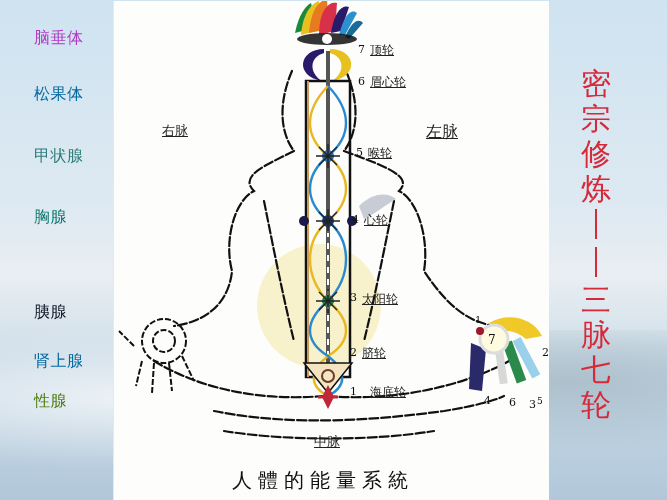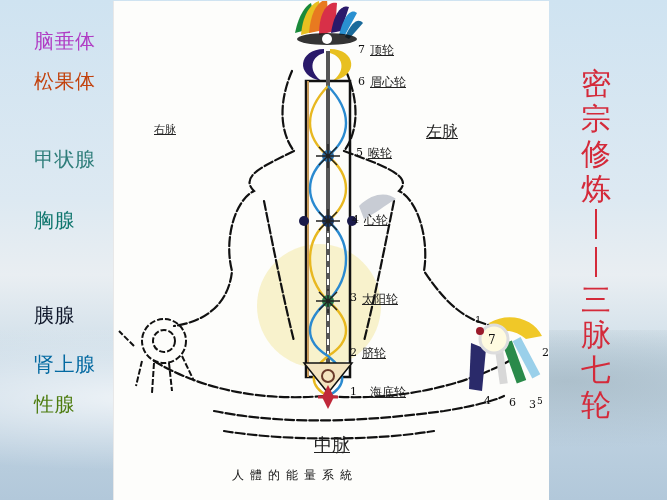--- a/index.html
+++ b/index.html
@@ -9,46 +9,46 @@
     background: linear-gradient(180deg, #cfe3f1 0%, #dde9f2 40%, #e9eef2 55%, #c9dbe7 75%, #b9cfe0 100%);
   }
   .sea {
     position:absolute; left:0; right:0; top:330px; bottom:0;
     background:
       radial-gradient(ellipse at 20% 40%, rgba(255,255,255,0.7) 0%, rgba(255,255,255,0) 50%),
       radial-gradient(ellipse at 85% 30%, rgba(150,170,180,0.5) 0%, rgba(150,170,180,0) 40%),
       linear-gradient(180deg, rgba(255,255,255,0) 0%, #c4d6e4 30%, #b2c8da 100%);
   }
   .gland {
-    position:absolute; left:34px; font-size:20px; letter-spacing:0.5px;font-family:Liberation Serif, serif;
+    position:absolute; left:34px; font-size:16px; letter-spacing:0.5px;font-family:Liberation Serif, serif;
   }
   .title-vertical {
     position:absolute; left:578px; top:66px; width:36px;
     font-size:30px; line-height:35px; color:#d42a3a; text-align:center;
   }
   .title-vertical .dash { display:block; height:35px; }
   .title-vertical .dash::before {
     content:""; display:block; width:2px; height:30px; margin:3px auto 0; background:#d42a3a;
   }
   .panel {
     position:absolute; left:113px; top:1px; width:435px; height:499px;
     background:#fdfdfb;
     border-left:1px solid #e8e8e8;
   }
   .panel svg { position:absolute; left:0; top:0; }
   .lbl { position:absolute; font-size:12px; color:#222; font-family:"DejaVu Serif", serif;text-decoration:underline; }
-  .caption { position:absolute; font-size:12px; color:#111; letter-spacing:6px; font-family:Liberation Serif, serif; }
+  .caption { position:absolute; font-size:20px; color:#111; letter-spacing:6px; font-family:Liberation Serif, serif; }
 </style>
 </head>
 <body>
 
 <div class="sea"></div>
 
 <div class="gland" style="top:28px;color:#b03cc4">脑垂体</div>
-<div class="gland" style="top:68px;color:#c2410c">松果体</div>
+<div class="gland" style="top:84px;color:#0369a1">松果体</div>
 <div class="gland" style="top:146px;color:#2e7d7a">甲状腺</div>
 <div class="gland" style="top:207px;color:#0f766e">胸腺</div>
 <div class="gland" style="top:302px;color:#0f172a">胰腺</div>
 <div class="gland" style="top:351px;color:#0369a1">肾上腺</div>
 <div class="gland" style="top:391px;color:#4d7c0f">性腺</div>
 
 <div class="panel">
   <svg width="435" height="499" viewBox="0 0 435 499">
 
     <circle cx="205" cy="305" r="62" fill="#f6efc0" opacity="0.8"></circle>
@@ -145,23 +145,23 @@
   </svg>
 
   <div class="lbl" style="left:256px;top:41px">顶轮</div>
   <div class="lbl" style="left:256px;top:73px">眉心轮</div>
   <div class="lbl" style="left:254px;top:144px">喉轮</div>
   <div class="lbl" style="left:250px;top:211px">心轮</div>
   <div class="lbl" style="left:248px;top:290px">太阳轮</div>
   <div class="lbl" style="left:248px;top:344px">脐轮</div>
   <div class="lbl" style="left:256px;top:383px">海底轮</div>
 
-  <div class="lbl" style="left:40px;top:121px;font-size:11px">右脉</div>
+  <div class="lbl" style="left:48px;top:121px;font-size:13px">右脉</div>
   <div class="lbl" style="left:312px;top:121px;font-size:16px">左脉</div>
-  <div class="lbl" style="left:200px;top:432px;font-size:18px">中脉</div>
+  <div class="lbl" style="left:200px;top:432px;font-size:13px">中脉</div>
 
   <div class="caption" style="left:118px;top:466px">人體的能量系統</div>
 </div>
 
 <div class="title-vertical">
   <span style="display:block">密</span>
   <span style="display:block">宗</span>
   <span style="display:block">修</span>
   <span style="display:block">炼</span>
   <span class="dash"></span>

